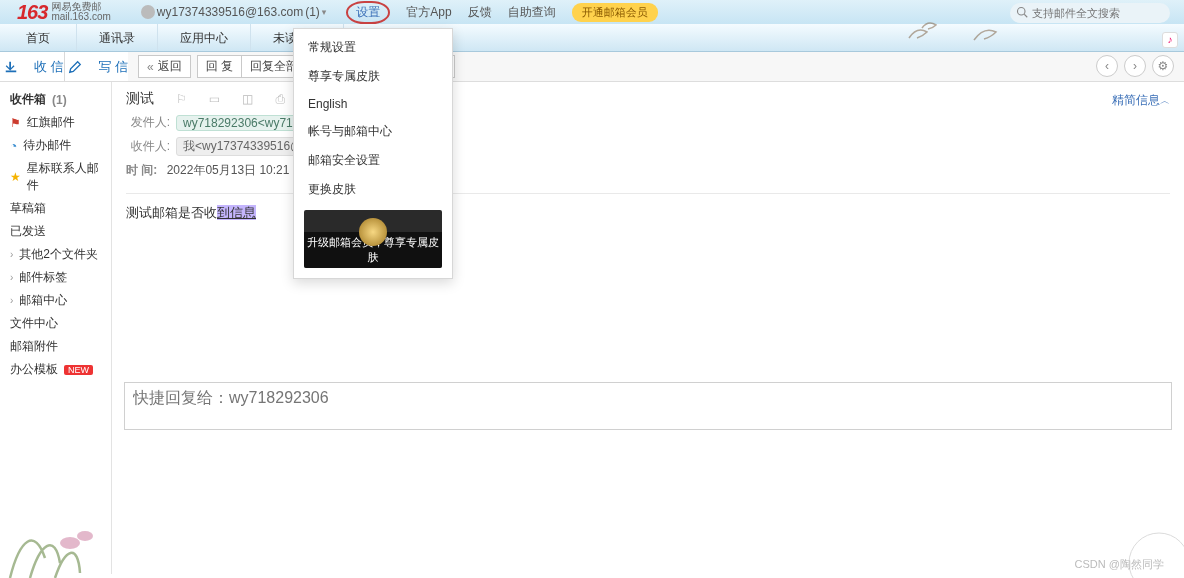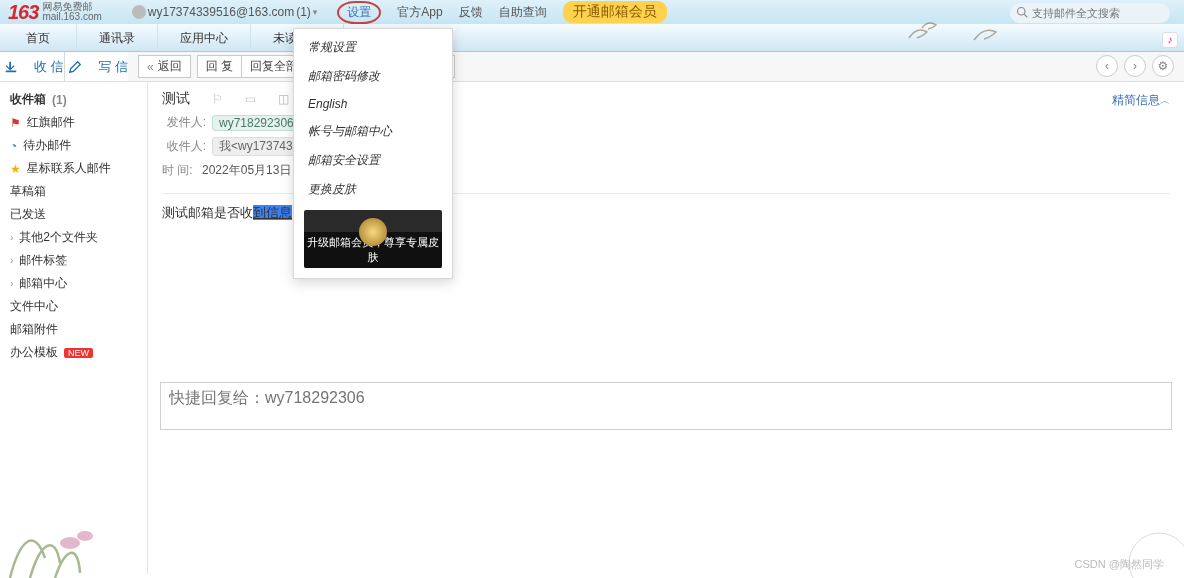--- a/index.html
+++ b/index.html
@@ -12,21 +12,21 @@
       overflow: hidden;
       position: relative;
       background: #fff;
     }
     
     .header {
       height: 24px;
       background: linear-gradient(to bottom,#dff1f9 0%, #c7e5f4 100%);
       display: flex;
       align-items: center;
-      padding: 0 8px;
+      padding: 0 17px;
       position: relative;
     }
     .logo {
       display: flex;
       align-items: center;
       gap: 4px;
       margin-right: 30px;
     }
     .logo-163 { color: #d7282d; font-weight: bold; font-size: 20px; font-style: italic; letter-spacing:-1px;}
     .logo-sub { font-size: 10px; color: #666; line-height: 10px;}
@@ -34,21 +34,21 @@
     .hdr-user { color:#555; display:flex; align-items:center; gap:2px;}
     .hdr-user .avatar-ico{width:14px;height:14px;background:#bbb;border-radius:50%;display:inline-block;}
     .hdr-nav { display:flex; align-items:center; gap:16px; margin-left:20px;}
     .hdr-nav a{ color:#555; text-decoration:none; cursor:pointer;}
     .hdr-nav .settings-link{
       border:2px solid #c94242; border-radius:50%/60%; padding:1px 8px;
       color:#3a6fb7;
     }
     .vip-btn{
       background:#ffd24d; color:#8a5a00; padding:2px 10px; border-radius:9px;
-      font-size:14px;
+      font-size:11px;
       font-family:Liberation Serif, serif;
     }
     .hdr-search{
       position:absolute; right:14px; top:3px;
       width:160px; height:20px; background:#eaf3f8;
       border-radius:10px; display:flex;align-items:center; padding:0 6px;
       color:#666;
     }
     .hdr-search .mag{margin-right:4px;}
     .hdr-search input{border:none;background:transparent;outline:none;font-size:11px;width:120px;}
@@ -91,21 +91,21 @@
     .tbtn-group{display:flex;}
     .tbtn-group .tbtn{border-radius:0;}
     .tbtn-group .tbtn+.tbtn{border-left:none;}
     .toolbar .vbar{width:1px;height:18px;background:#ddd;margin:0 4px;}
     .right-tools{position:absolute; right:10px; top:3px; display:flex;gap:6px;}
     .round-btn{width:22px;height:22px;border:1px solid #ccc;border-radius:11px;background:#fff;display:flex;align-items:center;justify-content:center;color:#888;cursor:pointer;}
 
     
     .maingrid{display:flex; height:calc(578px - 28px - 28px - 30px);}
     .sidebar{
-      width:148px; border-right:1px solid #e3e3e3; background:#fff;
+      width:112px; border-right:1px solid #e3e3e3; background:#fff;
       padding:6px 0; overflow:hidden;
     }
     .side-item{display:flex;align-items:center; padding:3px 10px; gap:6px; color:#333;cursor:pointer;}
     .side-item.bold{font-weight:bold;}
     .side-item .flag{color:#cc3b2e;}
     .side-item .clock{color:#3a8dd0;}
     .side-item .star{color:#f5b301;}
     .side-item .chev{color:#9a9a9a;font-size:10px;}
     .side-item .count{color:#888;}
     .side-item .newtag{background:#e33;color:#fff;font-size:9px;padding:0 4px;border-radius:2px;}
@@ -117,42 +117,42 @@
     .mail-head .mini-ico{color:#bbb;cursor:pointer;}
     .meta-row{display:flex;align-items:center; gap:6px; margin-top:6px; font-size:12px;}
     .meta-row .lbl{color:#888; width:44px; text-align:right;}
     .chip{
       background:#e6f2ee; border:1px solid #bfe0d4; color:#4a7a67;
       padding:0 6px; border-radius:3px; display:inline-flex; align-items:center;gap:4px;
     }
     .chip.gray{background:#eee;border-color:#ddd;color:#666;}
     .chip .plus{background:#fff;border:1px solid #bbb;border-radius:2px;font-size:10px;line-height:10px;width:12px;height:12px;text-align:center;color:#666;}
     .meta-time{color:#555;margin-top:6px;}
-    .meta-time .lbl{color:#888;margin-right:6px;}
+    .meta-time .lbl{color:#888;margin-right:6px;font-weight:bold;}
     .simplify{position:absolute; right:14px; top:10px; color:#3a6fb7; cursor:pointer;}
     .simplify .dd{font-size:10px;}
 
     .divider{height:1px;background:#e9e9e9;margin:14px 0 10px 0;}
     .mail-body{color:#333; font-size:13px;}
-    .mail-body .hl{background:#3b82f6;text-decoration:underline;}
+    .mail-body .hl{background:#c4b5fd;text-decoration:underline;}
 
     .reply-box{
       position:absolute; left:12px; right:12px; top:300px;
       border:1px solid #d0d0d0; padding:6px 8px; height:48px;
     }
     .reply-box input{border:none;outline:none;width:100%;font-size:16px;color:#888;}
 
     
     .settings-menu{
       position:absolute; left:293px; top:28px; width:160px;
       background:#fff; border:1px solid #d7d7d7; box-shadow:0 4px 12px rgba(0,0,0,.15);
       padding:4px 0 10px 0; z-index:50;
     }
     .settings-menu .mi{
-      padding:6px 14px; color:#333; cursor:pointer;font-style:italic;
+      padding:6px 14px; color:#333; cursor:pointer;
     }
     .settings-menu .mi.highlight{
       border:2px solid #c94242; border-radius:16px/12px; margin:2px 8px; padding:4px 10px;
     }
     .settings-menu .skin-banner{
       margin:6px 10px 0 10px; background:#2a2a2a;
       height:58px; border-radius:2px; position:relative; overflow:hidden;
       display:flex; align-items:flex-end; justify-content:center;
     }
     .settings-menu .skin-banner .coin{
@@ -358,21 +358,21 @@
     </div>
 
     <div class="reply-box">
       <input placeholder="快捷回复给：wy718292306" style="">
     </div>
   </div>
 </div>
 
 <div class="settings-menu">
   <div class="mi">常规设置</div>
-  <div class="mi">邮箱密码修改</div>
+  <div class="mi">尊享专属皮肤</div>
   <div class="mi">English</div>
   <div class="mi">帐号与邮箱中心</div>
   <div class="mi">邮箱安全设置</div>
   <div class="mi">更换皮肤</div>
   <div class="skin-banner">
     <div class="coin"></div>
     <div class="txt">升级邮箱会员，尊享专属皮肤</div>
   </div>
 </div>
 

